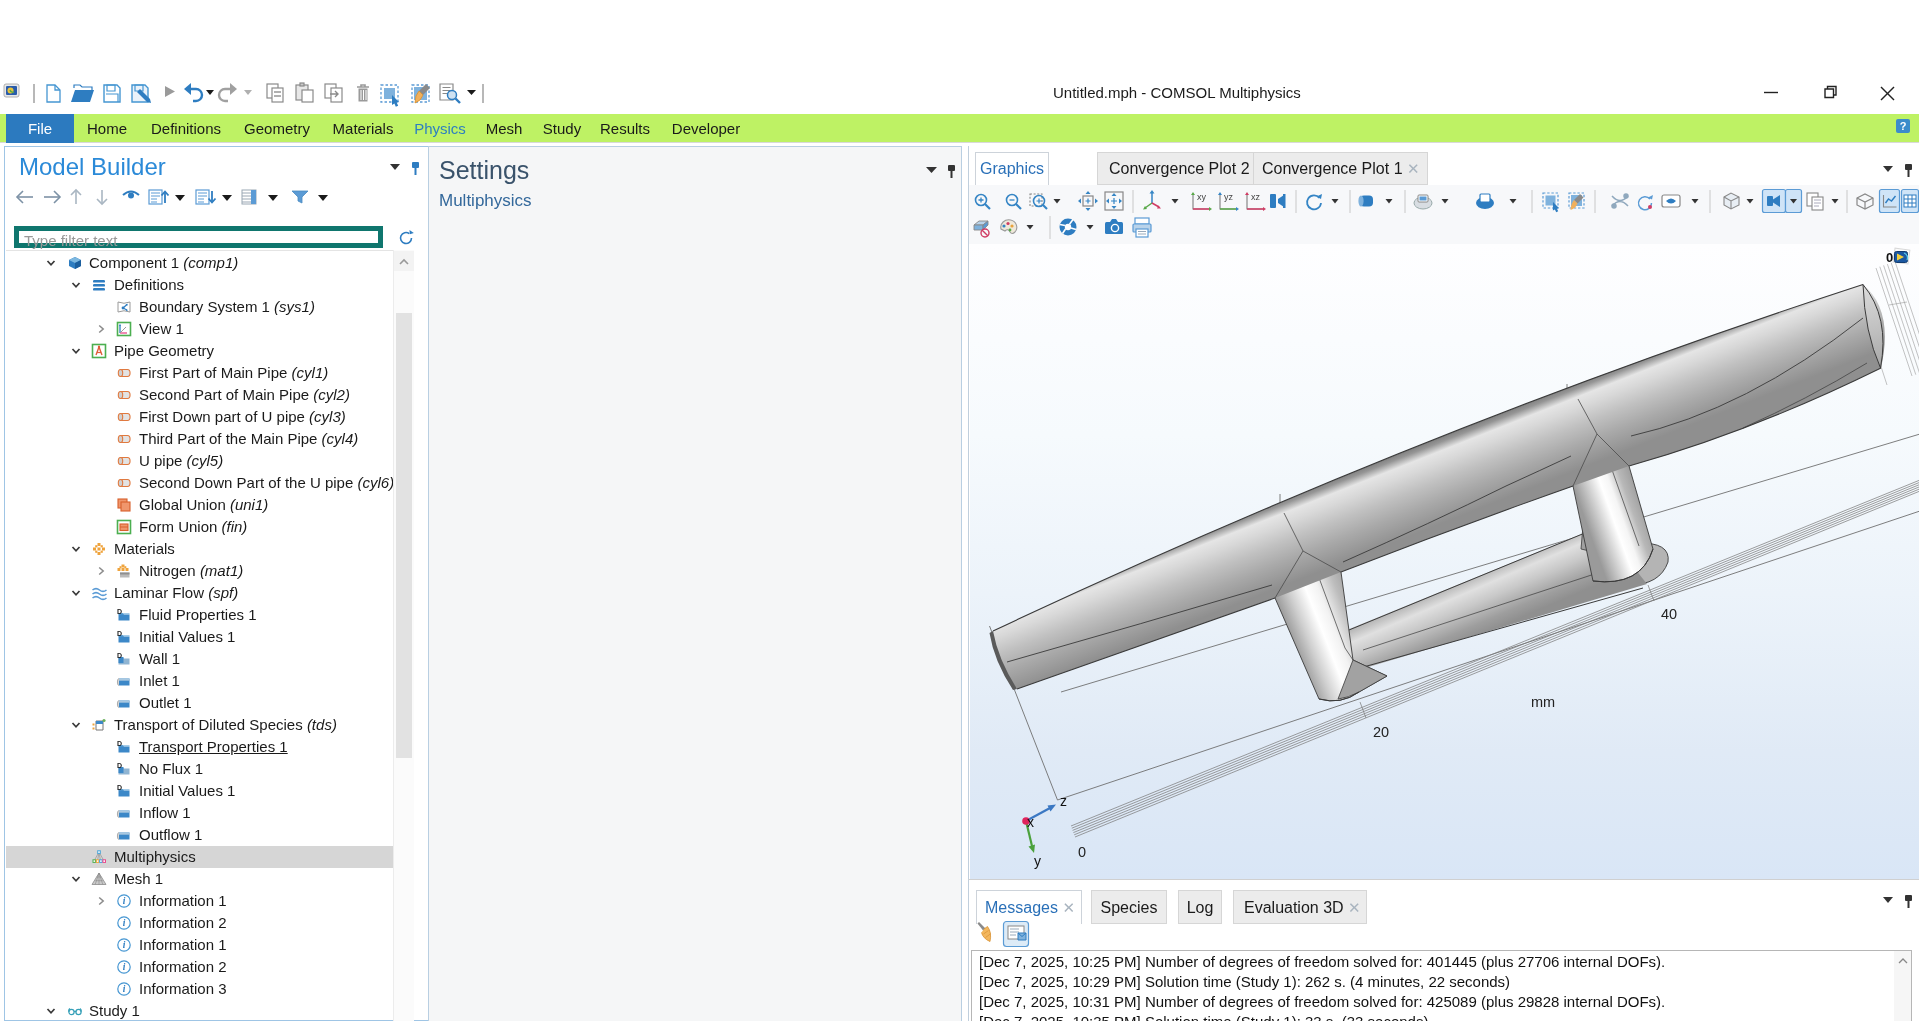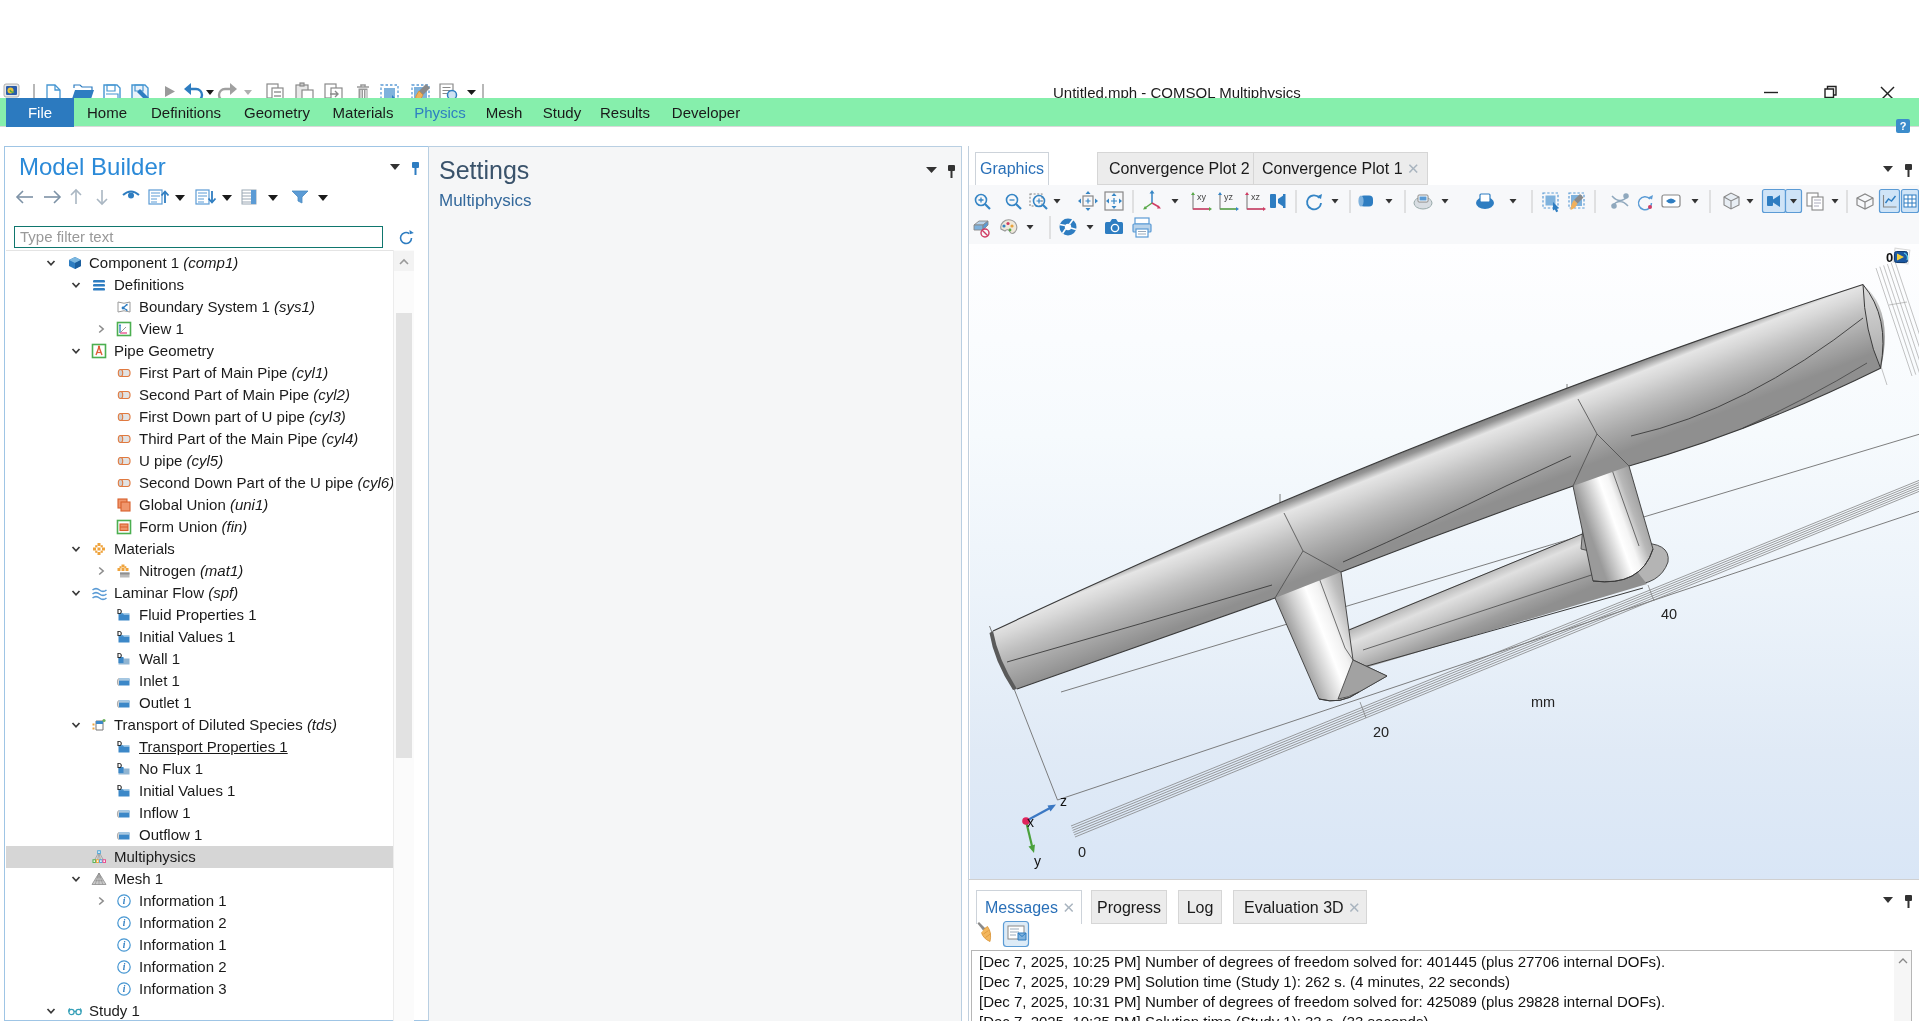--- a/index.html
+++ b/index.html
@@ -1,35 +1,35 @@
 <!DOCTYPE html>
 <html><head>
 <meta charset="utf-8">
 <style>
   * { margin:0; padding:0; box-sizing:border-box; }
   html,body { width:1919px; height:1021px; overflow:hidden; background:#fff;
     font-family:"Liberation Sans", sans-serif; }
   .abs { position:absolute; }
   #titlebar-text { left:1053px; top:84px; width:400px; font-size:15px; color:#1b1b1b; }
-  #ribbon { left:0; top:98px; width:1919px; height:29px; background:#86efac; border-bottom:1px solid #d9d9d9; }
+  #ribbon { left:0; top:114px; width:1919px; height:29px; background:#bef264; border-bottom:1px solid #d9d9d9; }
   .rtab { position:absolute; top:0; height:29px; line-height:29px; font-size:15px; color:#1a1a1a; text-align:center; }
   #filetab { left:6px; width:68px; background:#2c7abf; color:#fff; }
   #helpbtn { left:1896px; top:119px; width:14px; height:14px; background:#3c8ccb; color:#fff;
      font-size:11px; font-weight:bold; text-align:center; line-height:14px; border-radius:2px; }
   
   .panel { position:absolute; border:1px solid #9fc5e5; background:#fff; }
   #mb { left:4px; top:146px; width:456px; height:875px; }
   #settings { left:428px; top:146px; width:534px; height:1011px; background:#f5f6f7; border-color:#b9cfe2;}
   #graphics { left:968px; top:146px; width:951px; height:733px; border:none; border-left:1px solid #c0cfdd; background:#fff;}
   #messages { left:968px; top:879px; width:951px; height:142px; border:none; border-left:1px solid #c0cfdd; border-top:1px solid #d0d0d0; background:#fff;}
   #mb-title { left:14px; top:6px; font-size:24px; color:#2b8ad8; font-weight:400; letter-spacing:0px;}
   #settings-title { left:10px; top:9px; font-size:25px; color:#3a536b; }
   #settings-sub { left:10px; top:44px; font-size:17px; color:#33689b; }
   
-  #filterbox { left:9px; top:79px; width:369px; height:22px; border:1px solid #0f766e; background:#fff;
+  #filterbox { left:9px; top:79px; width:369px; height:22px; border:5px solid #0f766e; background:#fff;
     font-size:15px; color:#999; line-height:20px; padding-left:5px; }
   
   #tree { left:1px; top:103px; width:392px; height:770px; background:#fff; border-top:1px solid #e4e4e4; overflow:hidden; }
   .trow { position:absolute; left:0; width:392px; height:22px; font-size:15px; color:#1a1a1a; white-space:nowrap; }
   .trow .lbl { position:absolute; top:2px; }
   .trow .tag { font-style:italic; }
   .trow svg.ticon { position:absolute; top:3px; }
   .chev { position:absolute; top:5px; width:12px; height:12px; }
   .sel { background:#d6d6d6; }
   
@@ -963,21 +963,21 @@
       <rect x="1893.5" y="251.5" width="13" height="11" rx="2" fill="#1b57a0" stroke="#123c70"></rect>
       <path d="M1896 253.5 l7 3.5 l-7 3.5 z" fill="#f3d03c"></path>
       <path d="M1903 253 a5 5 0 0 1 3 7" stroke="#5bc8e8" stroke-width="1.3" fill="none"></path>
     </g>
   </svg>
   </div>
 </div>
 
 <div class="abs" id="messages">
   <div class="mtab" style="left:7px; top:2px; width:106px; background:#fff; border:1px solid #cdd3da; border-bottom:none; color:#2a70b8; padding-left:8px;">Messages <span class="gx">✕</span></div>
-  <div class="mtab" style="left:122px; top:2px; width:76px; background:#ececec; border:1px solid #d6d6d6; text-align:center; color:#1a1a1a;">Progress</div>
+  <div class="mtab" style="left:122px; top:2px; width:76px; background:#ececec; border:1px solid #d6d6d6; text-align:center; color:#1a1a1a;">Species</div>
   <div class="mtab" style="left:209px; top:2px; width:44px; background:#ececec; border:1px solid #d6d6d6; text-align:center; color:#1a1a1a;">Log</div>
   <div class="mtab" style="left:264px; top:2px; width:134px; background:#ececec; border:1px solid #d6d6d6; color:#1a1a1a; padding-left:10px;">Evaluation 3D <span class="gx">✕</span></div>
   <svg class="abs" style="left:912px; top:13px;" width="36" height="16" viewBox="0 0 36 16">
     <path d="M 2 4 l 10 0 l -5 6 z" fill="#333"></path>
     <g fill="#333">
         <rect x="24" y="2" width="7" height="6" rx="1"></rect>
         <rect x="26.5" y="8" width="2" height="7"></rect>
       </g>
   </svg>
   <div class="abs" id="mtoolbar">

